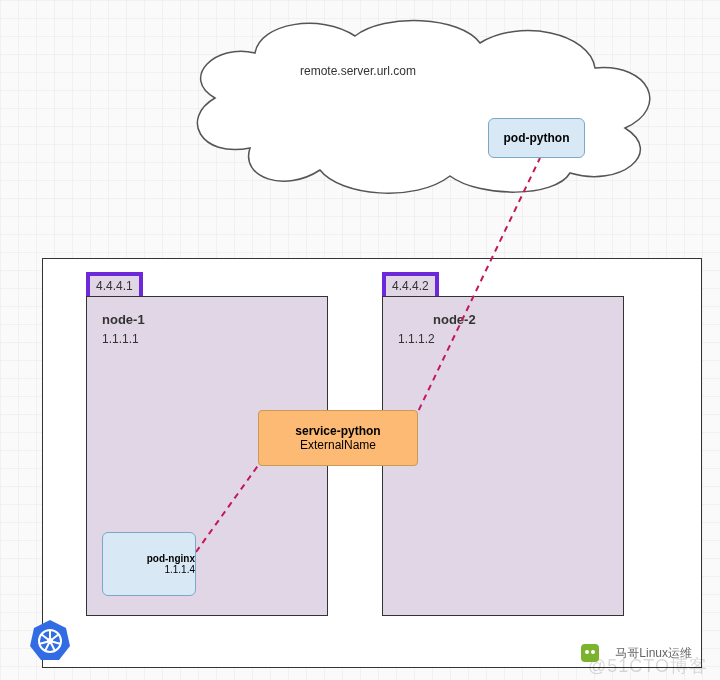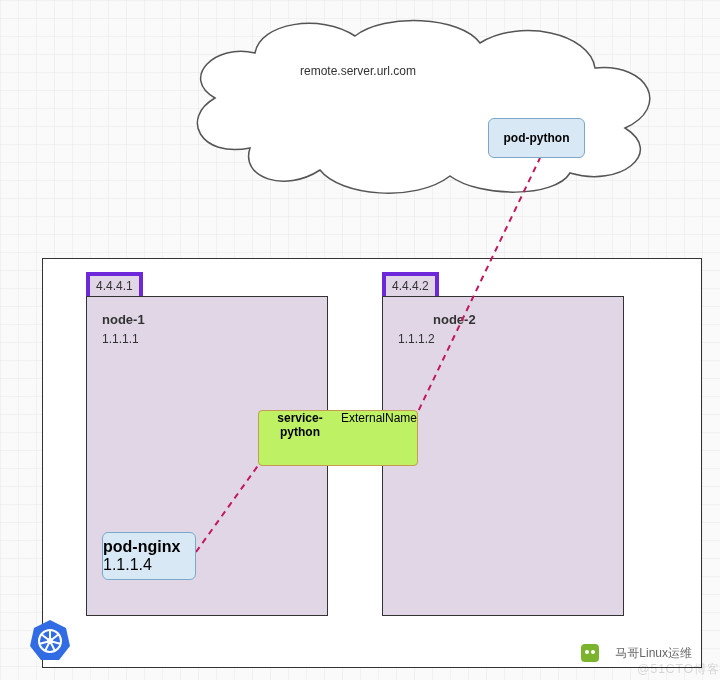--- a/index.html
+++ b/index.html
@@ -55,45 +55,45 @@
     .n1t { left: 102px; top: 312px; }
     .n1i { left: 102px; top: 332px; }
     .n2t { left: 420px; top: 312px; margin-left: 13px; }
     .n2i { left: 398px; top: 332px; }
     .service-box {
       position: absolute;
       left: 258px;
       top: 410px;
       width: 160px;
       height: 56px;
-      background: #bef264;
+      background: #fdba74;
       border: 1px solid #c89a52;
       border-radius: 4px;
       text-align: center;
       display: flex;
-      flex-direction: row;
+      flex-direction: column;
       justify-content: center;
       font-size: 12px;
       z-index: 5;
     }
     .service-box .svc-name { font-weight: bold; }
     .pod-nginx {
       position: absolute;
       left: 102px;
       top: 532px;
       width: 94px;
-      height: 48px;
+      height: 64px;
       background: #d8e9f5;
       border: 1px solid #7ba8c9;
       border-radius: 6px;
-      text-align: left;
+      text-align: right;
       display: flex;
       flex-direction: column;
       justify-content: center;
-      font-size: 16px;
+      font-size: 10px;
       z-index: 5;
     }
     .pod-nginx .pn-name { font-weight: bold; }
     .pod-python {
       position: absolute;
       left: 488px;
       top: 118px;
       width: 97px;
       height: 40px;
       background: #d8e9f5;
@@ -148,23 +148,23 @@
       position: relative;
       display:inline-block;
     }
     .wechat-icon::before, .wechat-icon::after {
       content:""; position:absolute; background:#fff; border-radius:50%;
     }
     .wechat-icon::before { width:4px; height:4px; left:4px; top:6px; }
     .wechat-icon::after { width:4px; height:4px; right:4px; top:6px; }
     .watermark {
       position: absolute;
-      right: 0;
+      right: 12px;
       bottom: 2px;
-      font-size: 12px;
+      font-size: 18px;
       color: rgba(0,0,0,0.15);
       z-index: 1;
       letter-spacing: 1px;
     }
     svg.connector { position:absolute; left:0; top:0; width:720px; height:680px; z-index:2; pointer-events:none;}
   </style>
 </head>
 <body>
 
 <svg class="cloud" viewBox="0 0 520 190">

